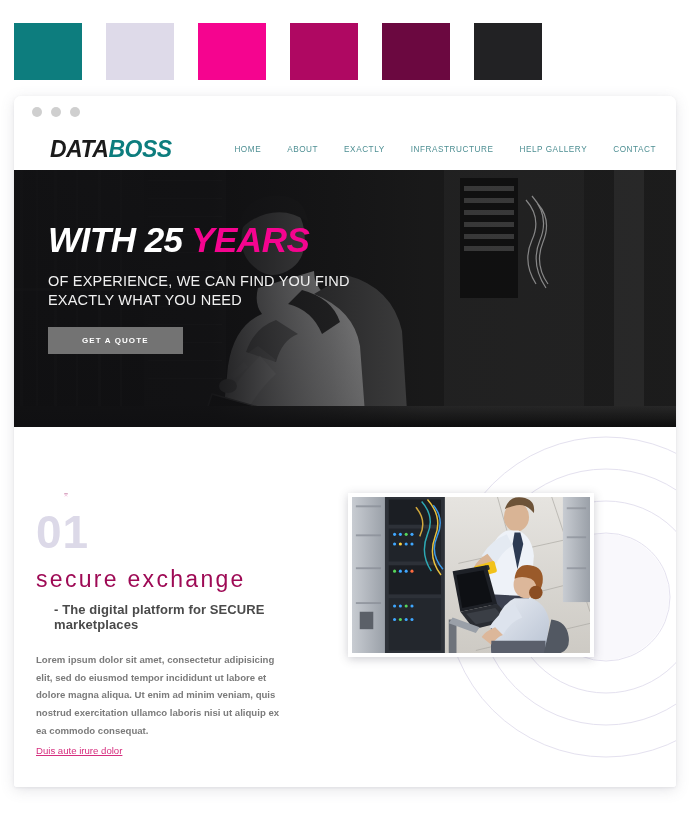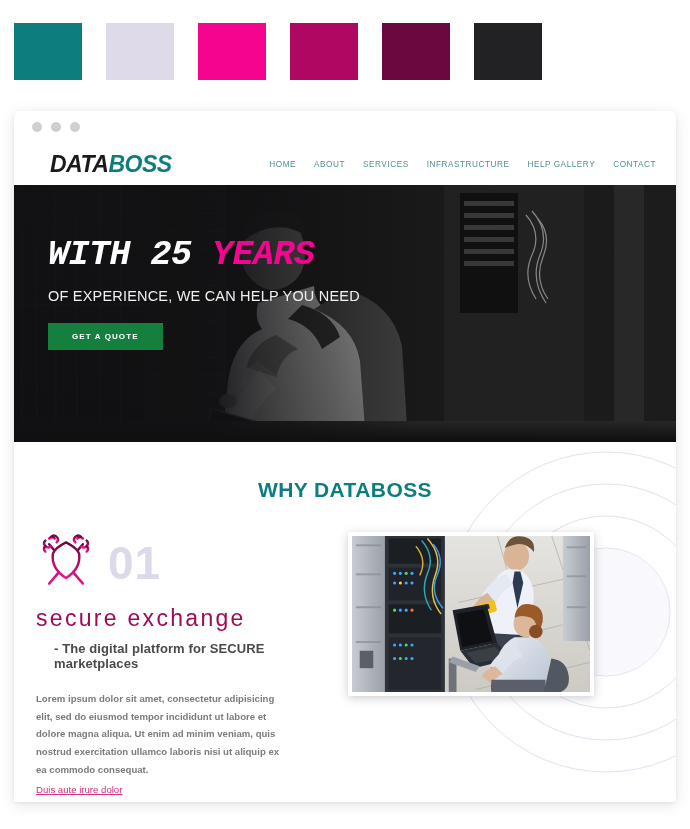--- a/index.html
+++ b/index.html
@@ -30,21 +30,21 @@
   }
   .swatch {
     width: 68px;
     height: 57px;
   }
 
   
   .browser {
     position: absolute;
     left: 14px;
-    top: 111px;
+    top: 96px;
     width: 662px;
     height: 691px;
     background: #ffffff;
     border-radius: 7px 7px 3px 3px;
     box-shadow: 0 3px 14px rgba(100, 100, 120, 0.17),
                 0 1px 3px rgba(100, 100, 120, 0.10);
     overflow: hidden;
   }
 
   .titlebar {
@@ -77,21 +77,21 @@
     letter-spacing: -0.5px;
     white-space: nowrap;
   }
   .logo .l-data { color: #1b1b1b; }
   .logo .l-boss { color: #0d7d7e; }
 
   .nav {
     margin-left: auto;
     display: flex;
     align-items: center;
-    gap: 18px;
+    gap: 26px;
   }
   .nav a {
     font-size: 8.2px;
     letter-spacing: 0.55px;
     color: #4e8f93;
     text-decoration: none;
     white-space: nowrap;
     font-weight: normal;
   }
 
@@ -124,40 +124,39 @@
     z-index: 3;
   }
   .hero-title {
     font-size: 35px;
     font-weight: bold;
     font-style: italic;
     letter-spacing: -0.5px;
     color: #ffffff;
     line-height: 1.05;
     white-space: nowrap;
-    font-family: Liberation Mono, monospace;
   }
   .hero-title .accent { color: #f5048f; }
   .hero-sub {
     margin-top: 13px;
     font-size: 14.5px;
     line-height: 1.33;
     color: #f0f0f0;
     letter-spacing: 0.2px;
     white-space: nowrap;
   }
   .cta {
     margin-top: 17px;
     display: inline-block;
-    background: #15803d;
+    background: #737373;
     color: #ffffff;
     font-size: 8px;
     font-weight: bold;
     letter-spacing: 1.1px;
-    padding: 9px 24px;
+    padding: 9px 34px;
     border: none;
     cursor: pointer;
     font-family: inherit;
   }
 
   
   .why-section {
     position: relative;
     background: #ffffff;
     padding-top: 36px;
@@ -187,23 +186,23 @@
     position: relative;
     z-index: 2;
     display: flex;
     margin-top: 30px;
     padding: 0 0 0 22px;
   }
   .feature-left { width: 296px; flex: none; }
 
   .icon-num {
     display: flex;
-    align-items: center;
     gap: 12px;
     height: 62px;
+    flex-direction: column;
   }
   .shield-icon { width: 60px; height: 60px; display: block; }
   .big-num {
     font-size: 46px;
     font-weight: bold;
     color: #dcd9e8;
     letter-spacing: 1px;
     line-height: 1;
   }
 
@@ -274,21 +273,21 @@
       <span class="dot"></span>
     </div>
 
     <div class="site-header">
       <div class="logo">
         <span class="l-data">DATA</span><span class="l-boss">BOSS</span>
       </div>
       <nav class="nav">
         <a href="#">HOME</a>
         <a href="#">ABOUT</a>
-        <a href="#">SERVICES</a>
+        <a href="#">EXACTLY</a>
         <a href="#">INFRASTRUCTURE</a>
         <a href="#">HELP GALLERY</a>
         <a href="#">CONTACT</a>
       </nav>
     </div>
 
     <div class="hero">
       <svg class="hero-photo" viewBox="0 0 662 257" preserveAspectRatio="xMidYMid slice">
         <defs>
           <linearGradient id="rackG" x1="0" y1="0" x2="0" y2="1">
@@ -365,39 +364,39 @@
           <path d="M216 204 l14 -12 l4 5 l-14 12 z" fill="#d8d8d8"></path>
           <ellipse cx="214" cy="216" rx="9" ry="7" fill="#a89a8c"></ellipse>
         </g>
         <rect x="0" y="236" width="662" height="21" fill="url(#floorG)"></rect>
       </svg>
       <div class="hero-overlay"></div>
 
       <div class="hero-content">
         <div class="hero-title"><span>WITH 25 </span><span class="accent">YEARS</span></div>
         <div class="hero-sub">
-          <div>OF EXPERIENCE, WE CAN HELP YOU NEED</div>
+          <div>OF EXPERIENCE, WE CAN FIND YOU FIND</div>
+          <div>EXACTLY WHAT YOU NEED</div>
         </div>
         <button class="cta">GET A QUOTE</button>
       </div>
     </div>
 
     <div class="why-section">
 
       <svg class="rings" viewBox="0 0 330 330">
         <g fill="none" stroke="#e4e1ef" stroke-width="1">
           <circle cx="165" cy="165" r="160"></circle>
           <circle cx="165" cy="165" r="128"></circle>
           <circle cx="165" cy="165" r="96"></circle>
           <circle cx="165" cy="165" r="64"></circle>
         </g>
         <circle cx="165" cy="165" r="63" fill="#f4f2f9" opacity="0.55"></circle>
       </svg>
 
-      <div class="section-title">WHY DATABOSS</div>
 
       <div class="feature-row">
 
         <div class="feature-left">
           <div class="icon-num">
             <svg class="shield-icon" viewBox="0 0 64 64">
               <defs>
                 <linearGradient id="swg" x1="0.5" y1="0" x2="0.45" y2="1">
                   <stop offset="0%" stop-color="#6B0840"></stop>
                   <stop offset="55%" stop-color="#B00A64"></stop>

